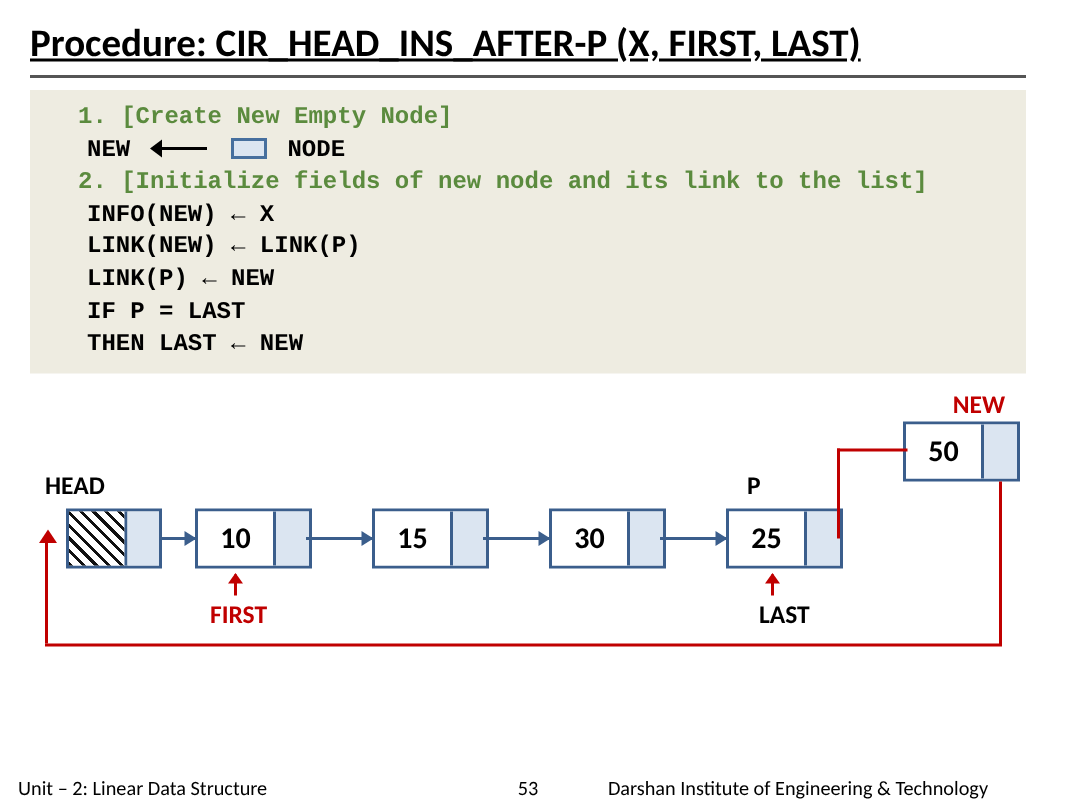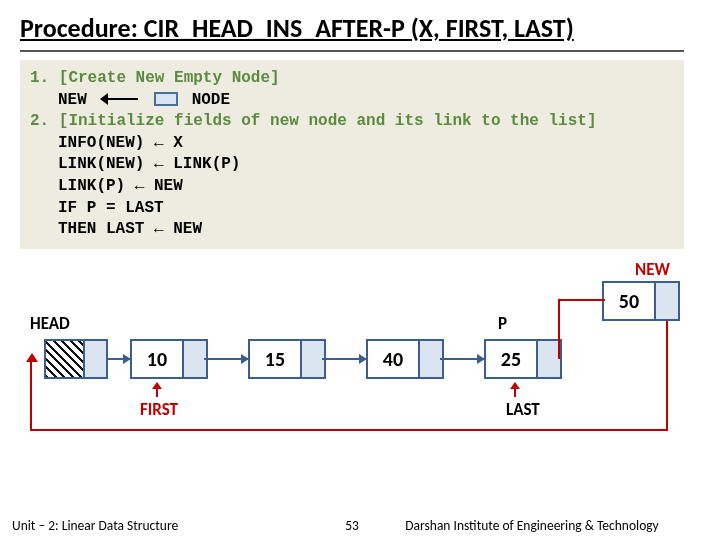--- a/index.html
+++ b/index.html
@@ -1,20 +1,20 @@
 <!DOCTYPE html>
 <html><head>
 <meta charset="utf-8">
 <style>
   * { margin: 0; padding: 0; box-sizing: border-box; }
   body { font-family: Calibri, Arial, sans-serif; width: 720px; height: 540px; background: #fff; position: relative; }
   .slide { width: 704px; height: 540px; position: relative; padding: 12px 20px 0 20px; }
   .title { font-size: 26px; font-weight: bold; color: #000; border-bottom: 2px solid #555; padding-bottom: 6px; margin-bottom: 8px; text-decoration: underline; }
   .codeblock { background: #eeece1; padding: 8px 10px; font-family: Consolas, 'Courier New', monospace; font-size: 16px; font-weight: bold; color: #000; line-height: 1.35; }
-  .step-head { color: #5b8b3e; }
+  .step-head { color: #5b8b3e; margin-left: 22px; }
   .indent { padding-left: 28px; }
   .arrow-assign { display: inline-block; width: 38px; height: 10px; position: relative; vertical-align: middle; margin: 0 4px; }
   .arrow-assign::after { content: ''; position: absolute; left: 6px; right: 0; top: 4px; border-top: 2px solid #000; }
   .arrow-assign::before { content: ''; position: absolute; left: 0; top: -1px; width: 0; height: 0; border-right: 8px solid #000; border-top: 6px solid transparent; border-bottom: 6px solid transparent; }
   .node-small { display: inline-block; width: 24px; height: 14px; border: 2px solid #466f9e; background: #dbe5f1; vertical-align: middle; margin-left: 2px; }
 
   .diagram { position: relative; width: 680px; height: 220px; margin-top: 10px; }
   .label { position: absolute; font-weight: bold; font-size: 17px; font-family: Calibri, Arial, sans-serif; }
   .new-label { color: #c00000; right: 30px; top: 0; }
   .head-label { left: 10px; top: 54px; color: #000; }
@@ -105,21 +105,21 @@
 
     <div class="node n1">
       <div class="info">10</div>
       <div class="link"></div>
     </div>
     <div class="node n2">
       <div class="info">15</div>
       <div class="link"></div>
     </div>
     <div class="node n3">
-      <div class="info">40</div>
+      <div class="info">30</div>
       <div class="link"></div>
     </div>
     <div class="node n4">
       <div class="info">25</div>
       <div class="link"></div>
     </div>
 
     <div class="hconn c0"></div>
     <div class="hconn c1"></div>
     <div class="hconn c2"></div>

